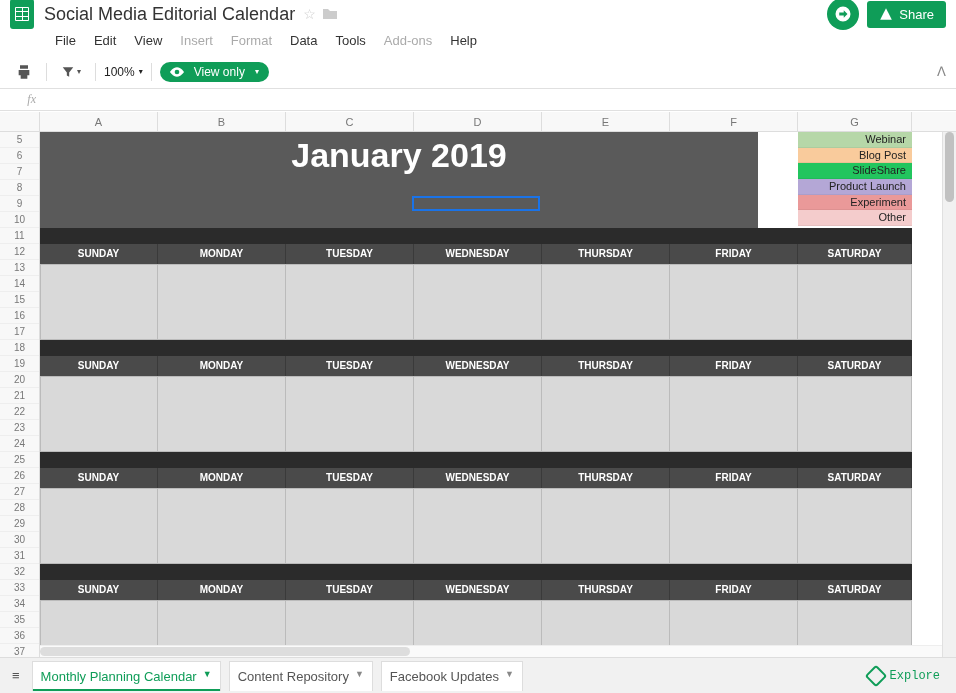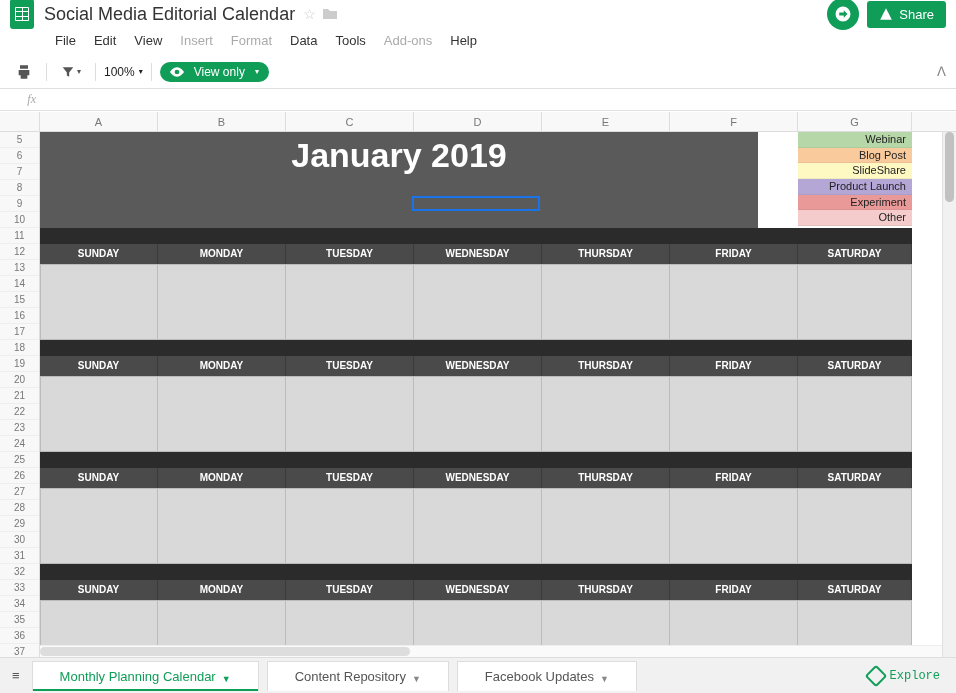--- a/index.html
+++ b/index.html
@@ -49,39 +49,39 @@
 
 .cells { position: relative; flex: 1; }
 
 
 .header-block { position: absolute; left: 0; top: 0; width: 718px; height: 96px; background: #5a5a5a; display: flex; justify-content: center; padding-top: 4px; }
 .header-title { color: #fff; font-weight: 800; font-size: 34px; font-family: "Arial Black", Arial; }
 .active-outline { position: absolute; left: 372px; top: 64px; width: 128px; height: 15px; border: 2px solid #1a73e8; }
 
 .legend { position: absolute; left: 758px; top: 0; width: 114px; }
 .leg { height: 15.7px; font-size: 11px; text-align: right; padding-right: 6px; line-height: 15.7px; border-bottom: 1px solid rgba(0,0,0,0.05); }
-.leg0{background:#b6d7a8}.leg1{background:#f9cb9c}.leg2{background:#fef9c3}.leg3{background:#b4a7d6}.leg4{background:#ea9999}.leg5{background:#f4cccc}
+.leg0{background:#b6d7a8}.leg1{background:#f9cb9c}.leg2{background:#22c55e}.leg3{background:#b4a7d6}.leg4{background:#ea9999}.leg5{background:#f4cccc}
 
 .spacer-dark { position: absolute; left: 0; width: 872px; height: 16px; background: #2b2b2b; }
 .day-hdr { position: absolute; left: 0; width: 872px; height: 20px; background: #4a4a4a; display: flex; font-size: 10px; font-weight: 700; color: #fff; }
 .day-hdr span { text-align: center; line-height: 20px; border-right: 1px solid #3a3a3a; }
 .dh0{width:118px}.dh1,.dh2,.dh3,.dh4,.dh5{width:128px}.dh6{width:114px}
 .week-body { position: absolute; left: 0; width: 872px; display: flex; }
 .wb-cell { background: #d9d9d9; border: 1px solid #bbb; border-left: none; }
 .wb-cell:first-child { border-left: 1px solid #bbb; }
 .wb0{width:118px}.wb1,.wb2,.wb3,.wb4,.wb5{width:128px}.wb6{width:114px}
 
 
 .vscroll { position: absolute; right: 0; top: 132px; bottom: 36px; width: 14px; background: #f1f1f1; border-left: 1px solid #e0e0e0; }
 .vthumb { position: absolute; top: 0; left: 2px; right: 2px; height: 70px; background: #c1c1c1; border-radius: 6px; }
 
 
 .sheetbar { position: absolute; bottom: 0; left: 0; right: 0; height: 36px; background: #f1f1f1; border-top: 1px solid #ddd; display: flex; align-items: center; padding: 0 8px; gap: 8px; font-size: 13px; }
 .hb { color: #555; cursor: pointer; padding: 4px; }
-.tab { background: #fff; padding: 7px 27px; border: 1px solid #ddd; border-bottom: none; display: flex; align-items: flex-end; gap: 6px; cursor: pointer; color: #555; }
+.tab { background: #fff; padding: 7px 8px; border: 1px solid #ddd; border-bottom: none; display: flex; align-items: flex-start; gap: 6px; cursor: pointer; color: #555; }
 .tab.active { color: #0f9d58; font-weight: 500; box-shadow: 0 -2px 0 #0f9d58 inset; position: relative; }
 .tab.active::before { content: ''; position: absolute; top: -1px; left: 0; right: 0; height: 2px; }
 .tab .caret { font-size: 9px; color: #888; }
 .tab.active .caret { color: #0f9d58; }
 .explore { margin-left: auto; display: flex; align-items: center; gap: 6px; color: #0f9d58; font-size: 12px; cursor: pointer; padding: 4px 8px; font-family: Liberation Mono, monospace; }
 .explore-icon { width: 16px; height: 16px; border: 2px solid #0f9d58; border-radius: 3px; transform: rotate(45deg); }
 
 .hscroll-track { position: absolute; bottom: 36px; left: 40px; right: 14px; height: 12px; background: #fafafa; border-top: 1px solid #eee; }
 .hthumb { position: absolute; left: 0; width: 370px; top: 1px; bottom: 1px; background: #ddd; border-radius: 5px; }
 

